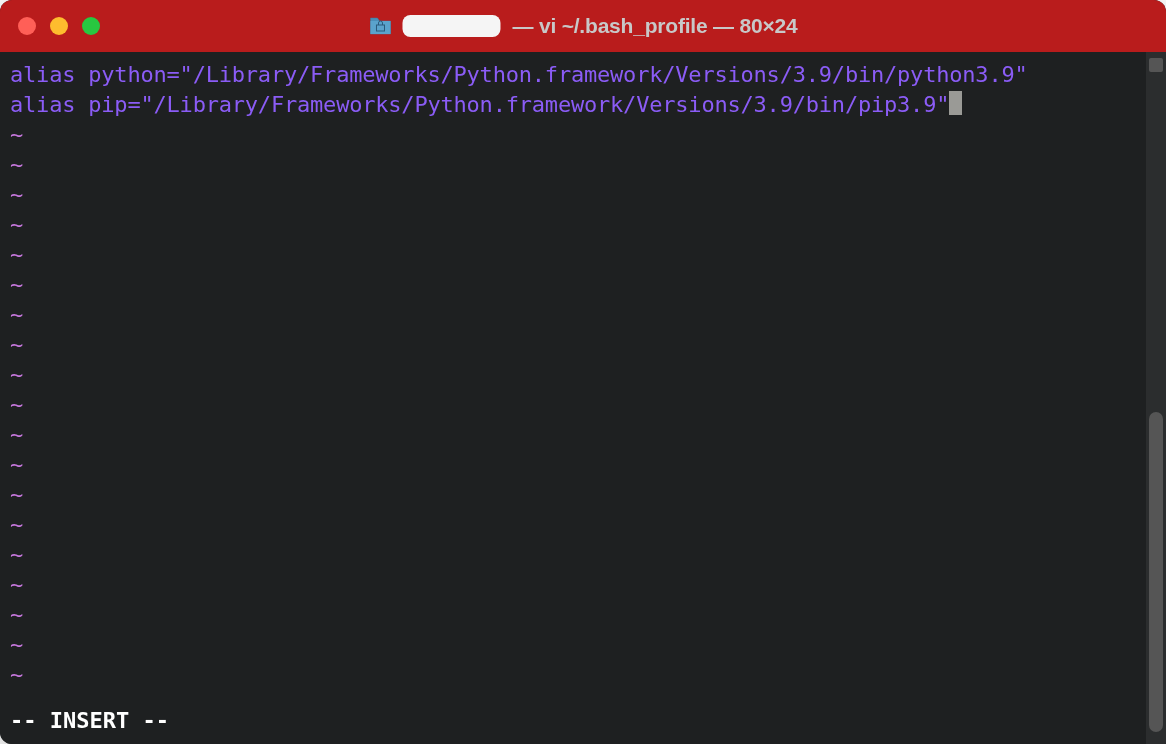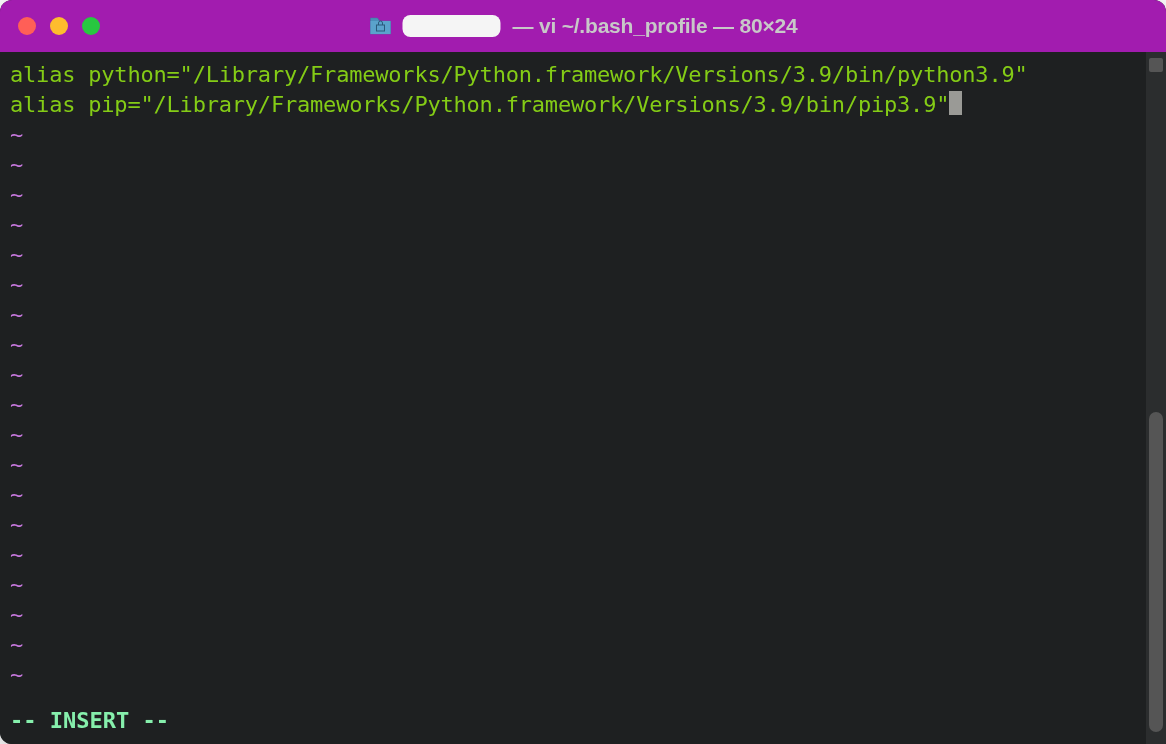--- a/index.html
+++ b/index.html
@@ -20,21 +20,21 @@
       height: 744px;
       background: #1e2021;
       border-radius: 12px;
       overflow: hidden;
       display: flex;
       flex-direction: column;
       box-shadow: 0 10px 40px rgba(0,0,0,0.3);
     }
     .titlebar {
       height: 52px;
-      background: #a21caf;
+      background: #b91c1c;
       display: flex;
       align-items: center;
       position: relative;
       flex-shrink: 0;
     }
     .traffic-lights {
       display: flex;
       gap: 14px;
       padding-left: 18px;
     }
@@ -90,40 +90,40 @@
       padding: 8px 10px 0 10px;
       position: relative;
       font-size: 22px;
       line-height: 30px;
       color: #e8e6e3;
       letter-spacing: -0.2px;
       overflow: hidden;
     }
     .content-line {
       white-space: pre;
-      color: #84cc16;
+      color: #8b5cf6;
       height: 30px;
     }
     .tilde-line {
       color: #c678dd;
       height: 30px;
     }
     .cursor {
       display: inline-block;
       width: 13px;
       height: 24px;
       background: #9a9a96;
       vertical-align: text-bottom;
       margin-bottom: 2px;
     }
     .status-line {
       position: absolute;
       bottom: 8px;
       left: 10px;
-      color: #86efac;
+      color: #ffffff;
       font-weight: 700;
       font-size: 22px;
       letter-spacing: 0px;
     }
     .scrollbar-area {
       position: absolute;
       right: 0;
       top: 52px;
       width: 20px;
       height: calc(100% - 52px);

